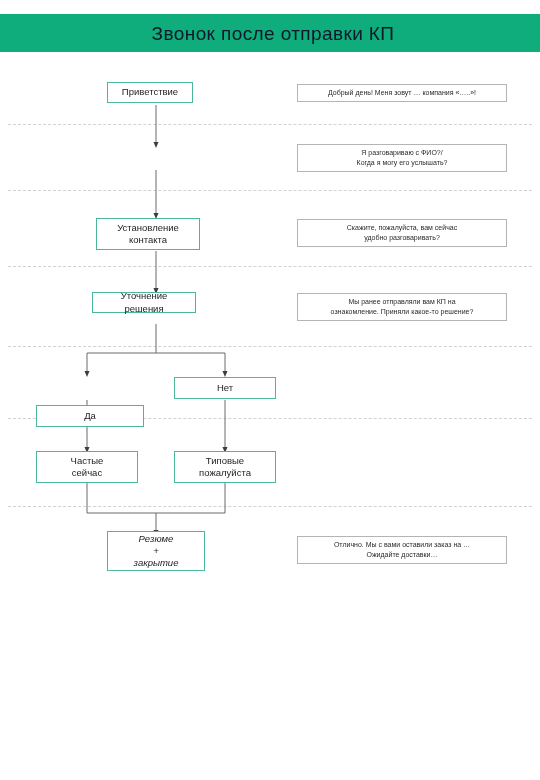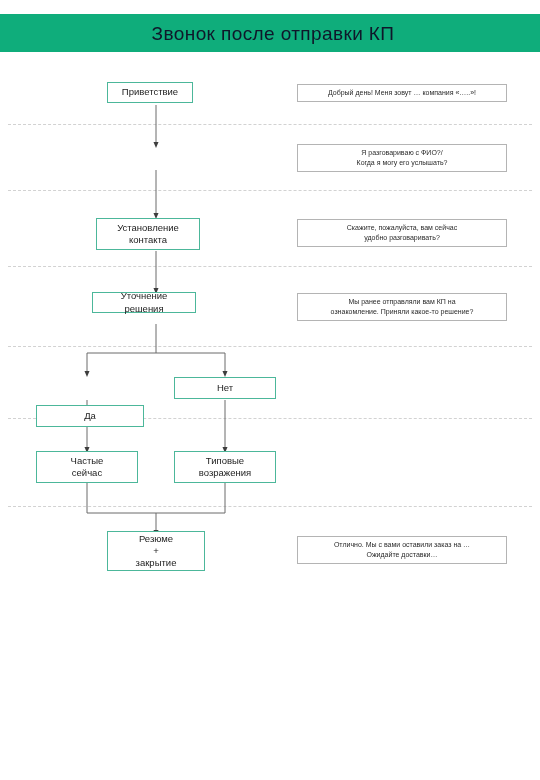--- a/index.html
+++ b/index.html
@@ -169,24 +169,24 @@
     <span class="node-text">Нет</span>
   </div>
 
   <div class="node" style="left:36px; top:451px; width:102px; height:32px;">
     <span class="node-text">Частые
 сейчас</span>
   </div>
 
   <div class="node" style="left:174px; top:451px; width:102px; height:32px;">
     <span class="node-text">Типовые
-возражения</span>
-  </div>
-
-  <div class="node" style="left:107px; top:531px; width:98px; height:40px;">
+пожалуйста</span>
+  </div>
+
+  <div class="node" style="left:107px; top:531px; width:98px; height:40px;font-style:italic;">
     <span class="node-text">Резюме
 +
 закрытие</span>
   </div>
 
   <div class="bubble" style="left:297px; top:84px; width:210px; height:18px;">
     <span class="bubble-text">Добрый день! Меня зовут … компания «…..»!</span>
   </div>
 
   <div class="bubble" style="left:297px; top:144px; width:210px; height:28px;">

